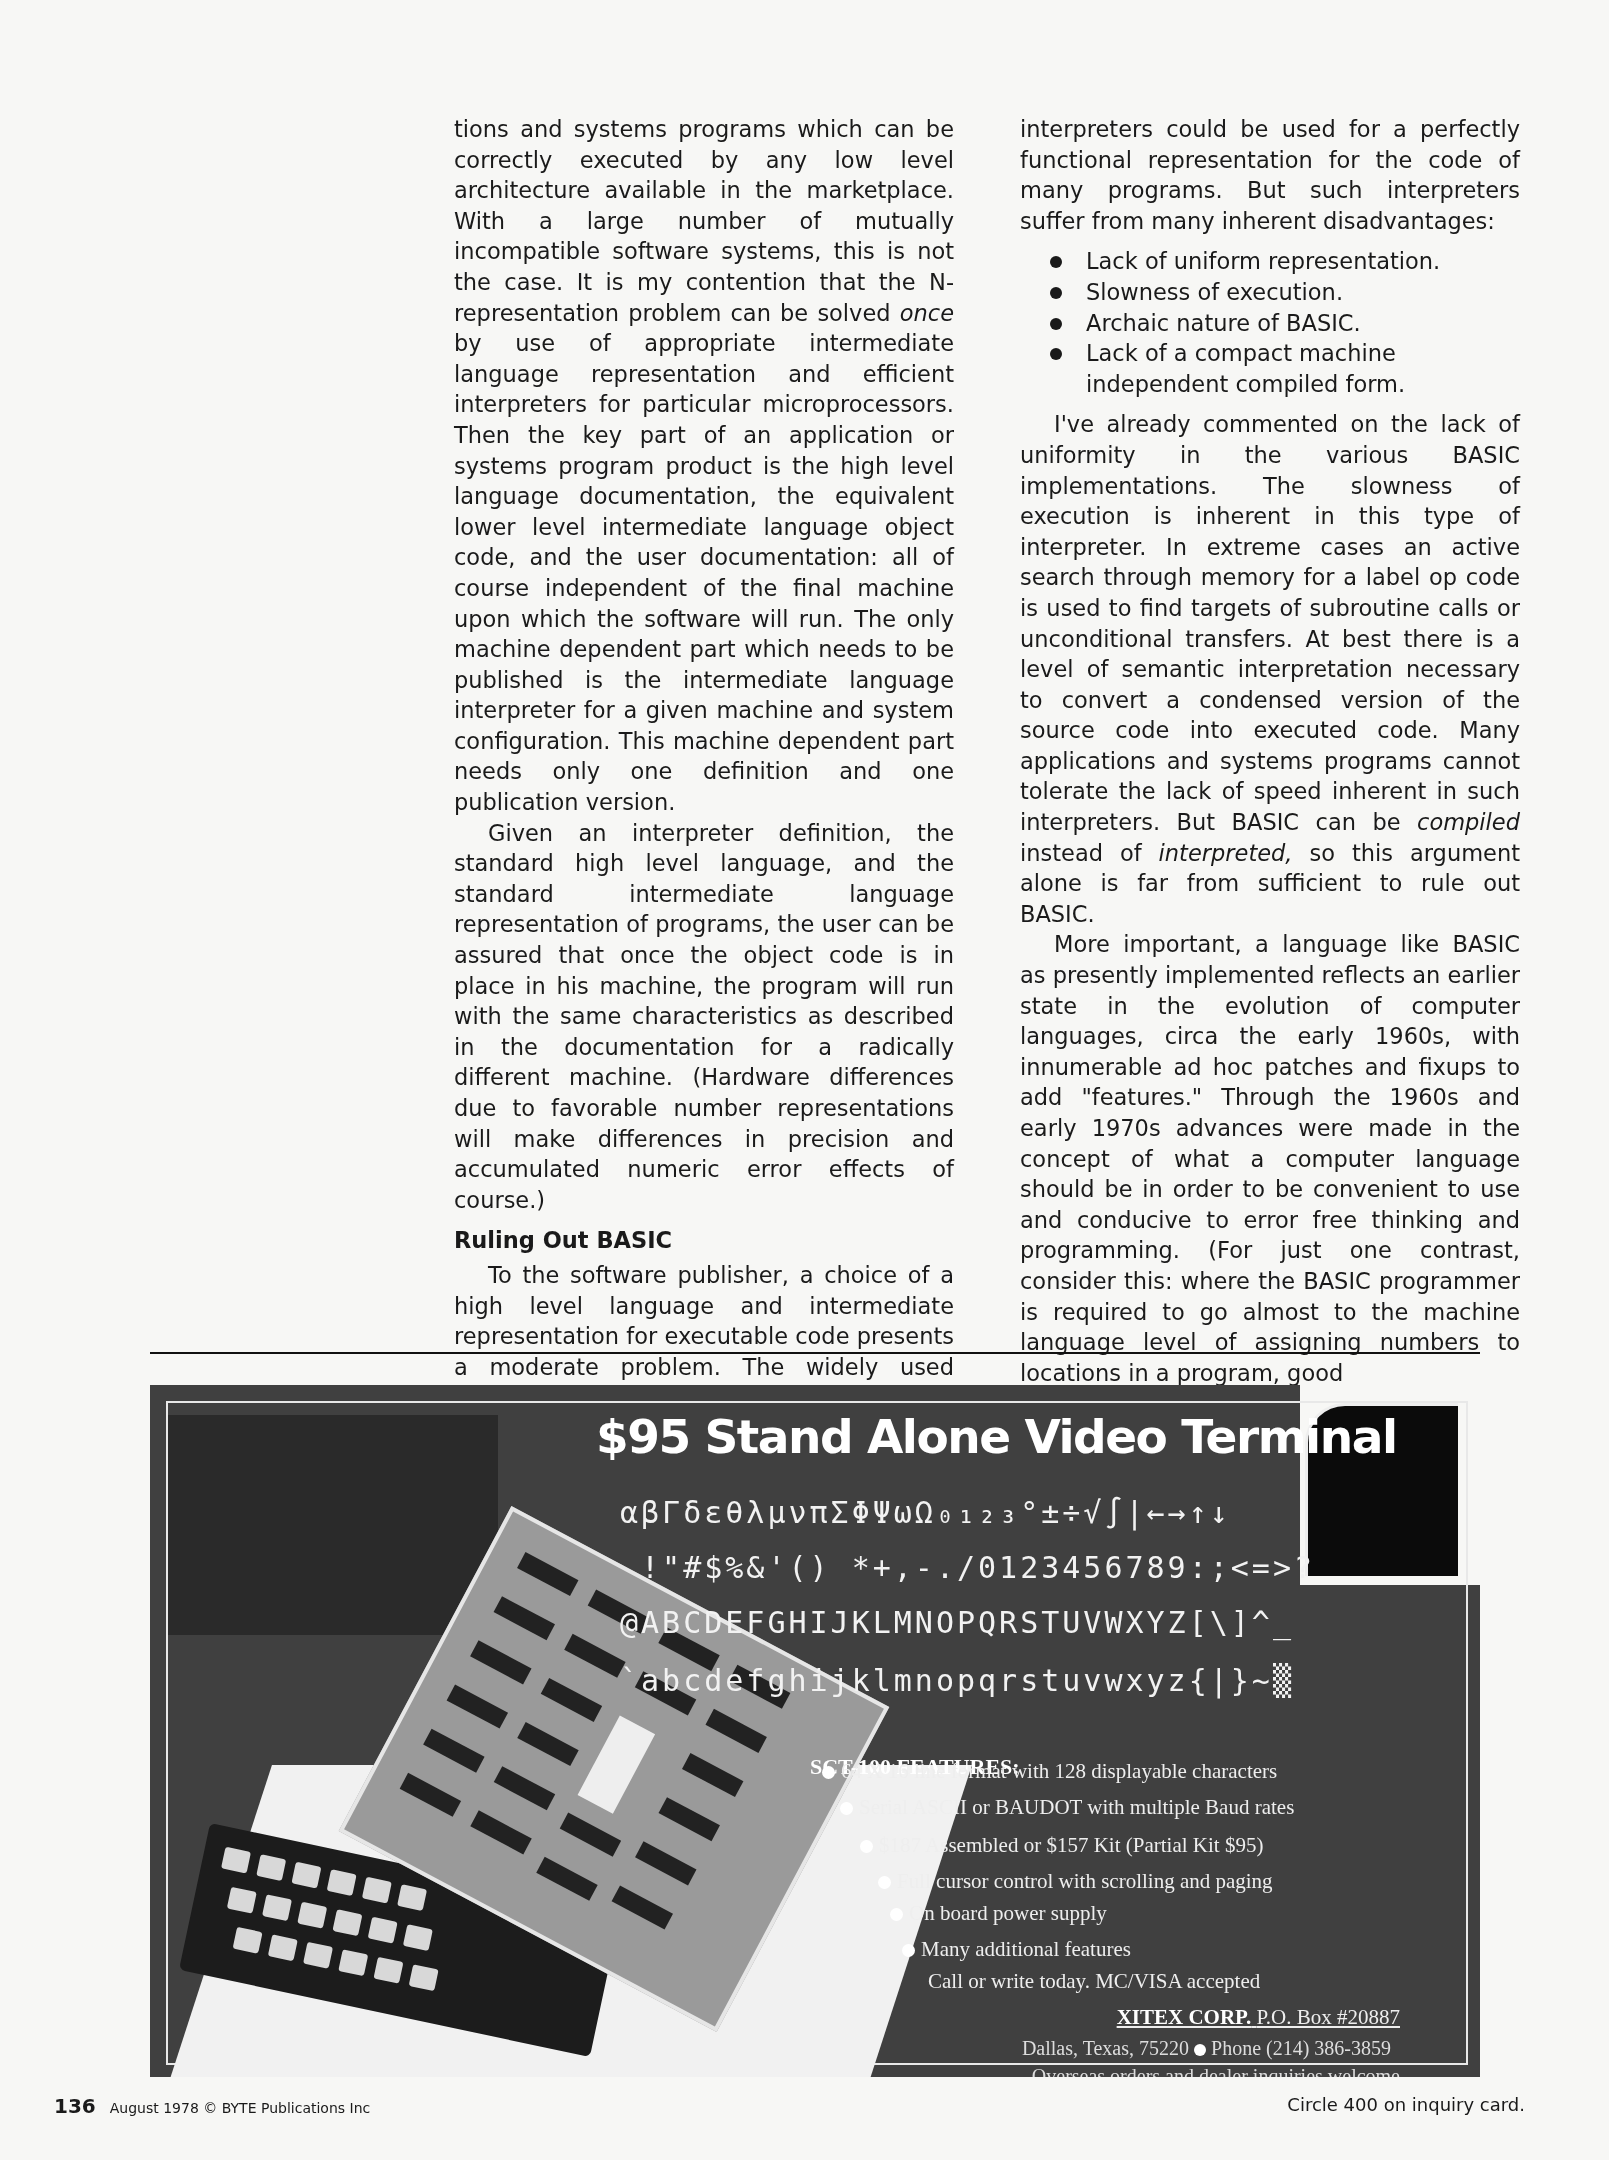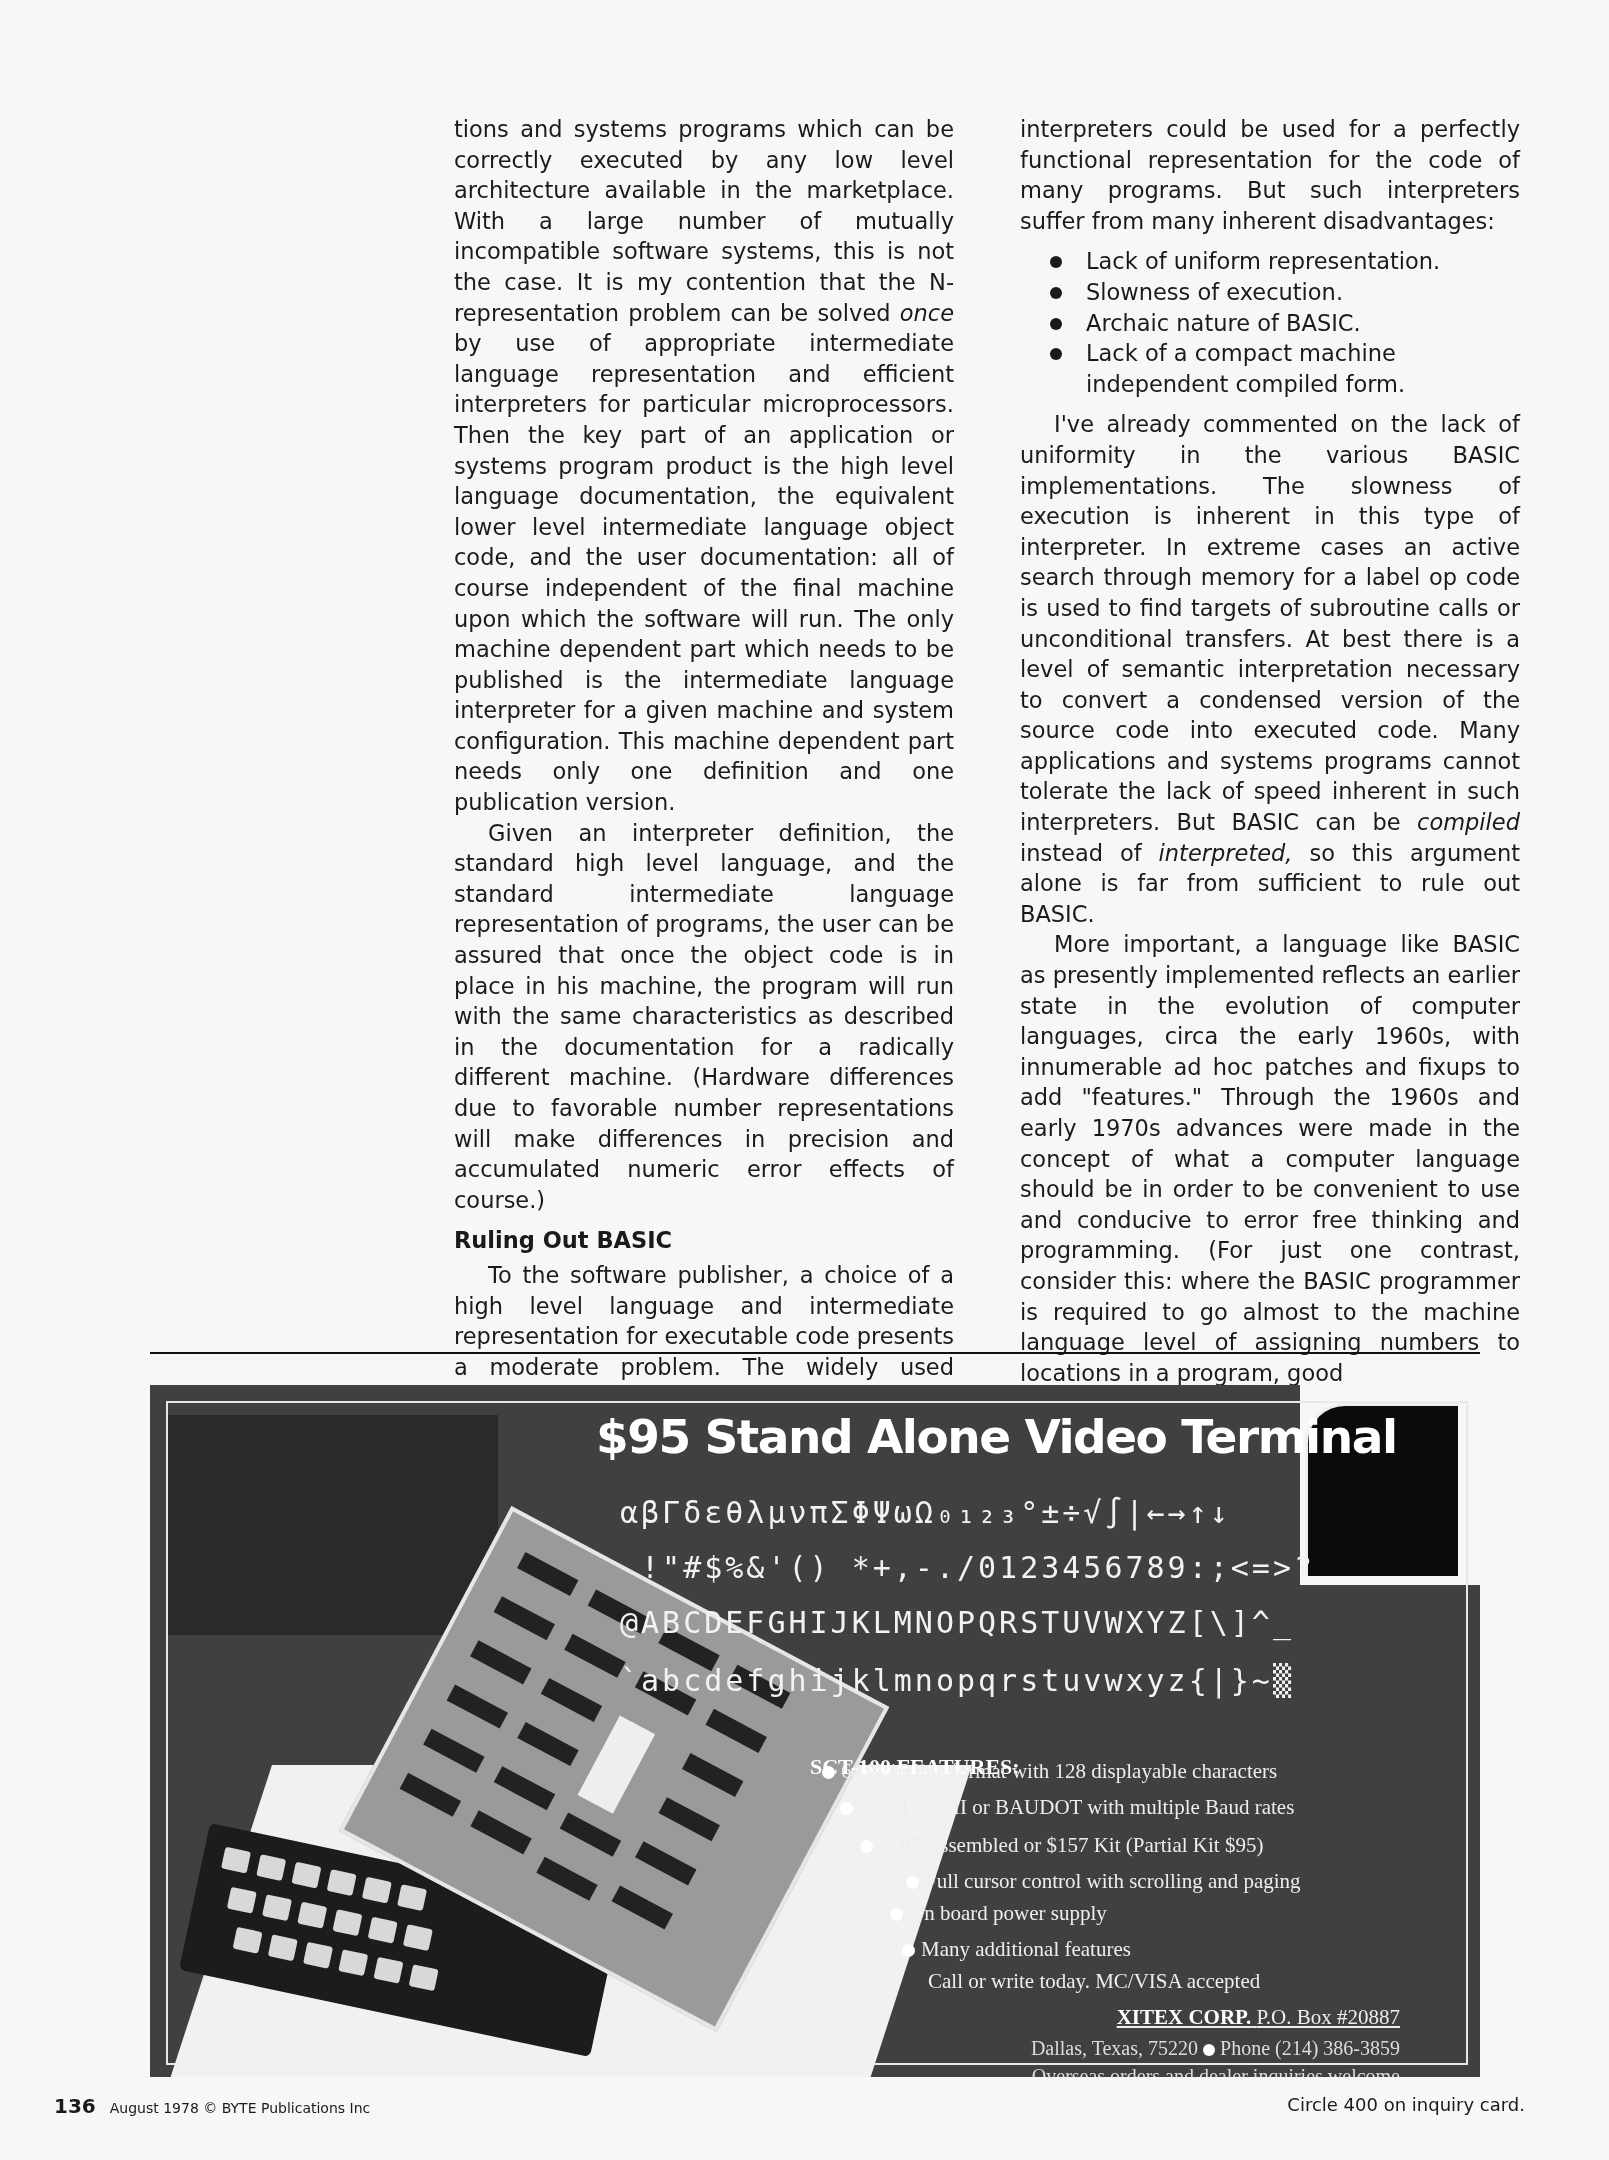--- a/index.html
+++ b/index.html
@@ -19,25 +19,25 @@
   .ad-inner{position:absolute;left:16px;top:16px;width:1298px;height:660px;border:2px solid #e8e8e8;}
   .notch{position:absolute;right:0;top:0;width:180px;height:200px;background:#f7f7f5;}
   .notch2{position:absolute;right:22px;top:18px;width:150px;height:170px;background:#0b0b0b;border-radius:40px 0 0 0;border-left:3px solid #eee;border-top:3px solid #eee;}
   .headline{position:absolute;left:446px;top:24px;font-family:"DejaVu Sans",sans-serif;font-weight:bold;font-size:47px;color:#fff;letter-spacing:-1.5px;}
   .charset{position:absolute;left:470px;font-family:"DejaVu Sans Mono",monospace;color:#f2f2f2;font-size:30px;letter-spacing:3px;white-space:pre;}
   .cs1{top:110px;} .cs2{top:165px;} .cs3{top:220px;} .cs4{top:278px;}
   .features-title{position:absolute;left:660px;top:338px;font-family:"Liberation Serif",serif;font-weight:bold;font-size:22px;color:#fff;margin-top:31px;}
   .feat{position:absolute;font-family:"Liberation Serif",serif;color:#eee;font-size:21px;white-space:nowrap;}
   .feat .fdot{display:inline-block;width:13px;height:13px;border-radius:50%;background:#fff;margin-right:6px;vertical-align:-1px;}
   .f0{left:672px;top:374px;} .f1{left:690px;top:410px;} .f2{left:710px;top:448px;}
-  .f3{left:756px;top:484px;} .f4{left:740px;top:516px;} .f5{left:752px;top:552px;}
+  .f3{left:728px;top:484px;} .f4{left:740px;top:516px;} .f5{left:752px;top:552px;}
   .call{left:778px;top:584px;}
   .company{position:absolute;right:80px;top:620px;font-family:"Liberation Serif",serif;color:#eee;font-size:21px;white-space:nowrap;text-decoration:underline;}
   .company b{color:#fff;}
-  .addr{position:absolute;right:80px;top:652px;font-family:"Liberation Serif",serif;color:#ddd;font-size:20px;white-space:nowrap;}
+  .addr{position:absolute;right:89px;top:652px;font-family:"Liberation Serif",serif;color:#ddd;font-size:20px;white-space:nowrap;}
   .overseas{position:absolute;right:80px;top:680px;font-family:"Liberation Serif",serif;color:#ddd;font-size:20px;white-space:nowrap;}
   
   .photo-bg{position:absolute;left:18px;top:380px;width:700px;height:320px;background:#f1f1f1;transform:skewX(-18deg);transform-origin:left bottom;}
   .keyboard{position:absolute;left:40px;top:480px;width:420px;height:150px;background:#1c1c1c;transform:rotate(12deg);border-radius:6px;}
   .keyboard .key{position:absolute;width:26px;height:22px;background:#d8d8d8;border-radius:3px;}
   .board{position:absolute;left:250px;top:200px;width:420px;height:360px;background:#9a9a9a;transform:rotate(28deg);border:4px solid #e6e6e6;}
   .board .chip{position:absolute;width:60px;height:18px;background:#222;}
   .monitor-edge{position:absolute;left:18px;top:30px;width:330px;height:220px;background:#2a2a2a;}
   .footer-left{position:absolute;left:54px;top:2094px;font-size:14px;white-space:nowrap;}
   .footer-left .pg{font-weight:bold;font-size:20px;margin-right:14px;}

